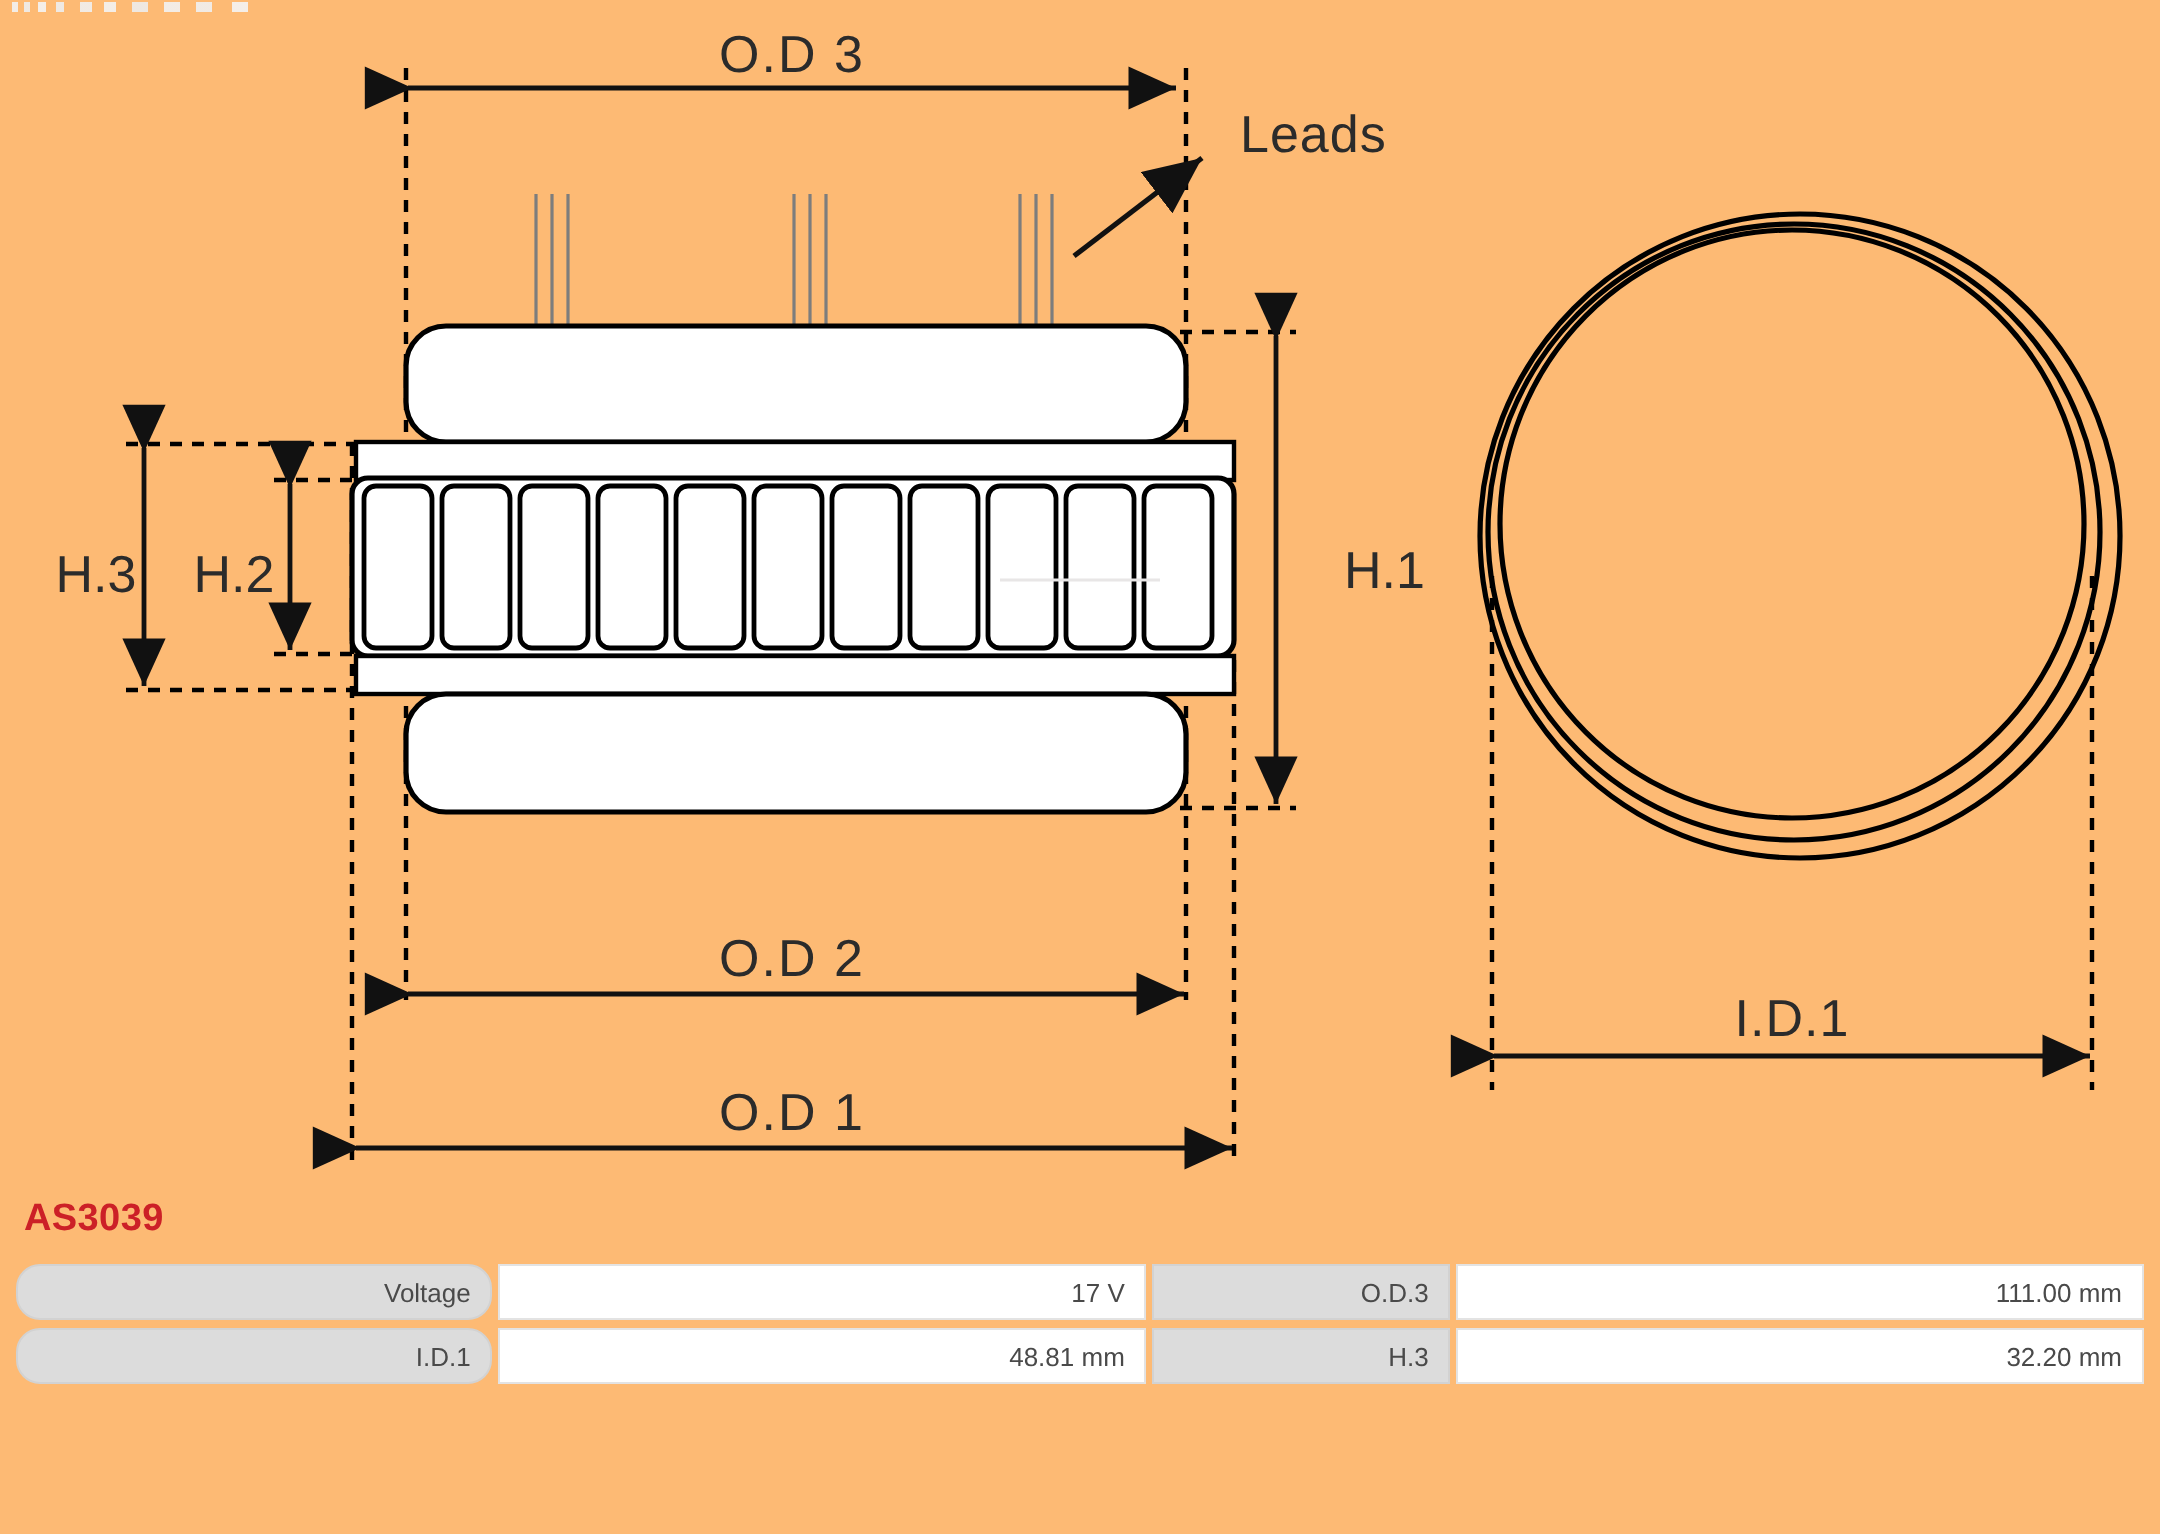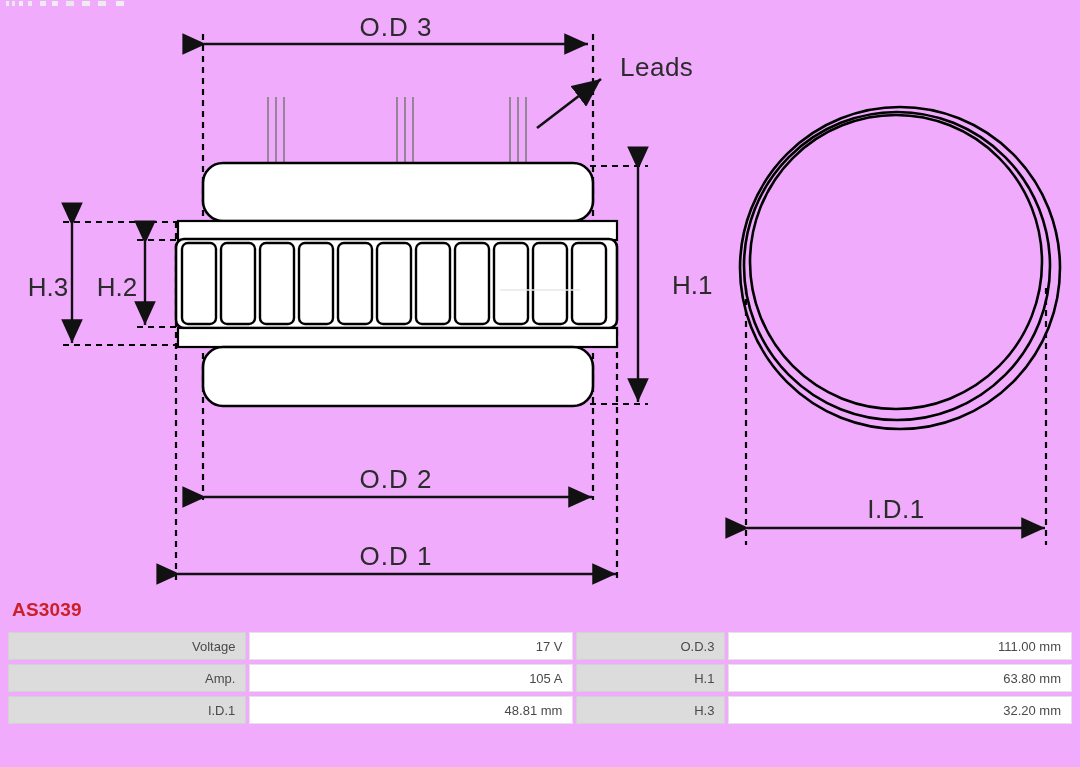--- a/index.html
+++ b/index.html
@@ -13,21 +13,21 @@
     height: 767px;
     font-family: "Liberation Sans", sans-serif;
     color: #333333;
     overflow: hidden;
     position: relative;
   }
   #page {
     position: relative;
     width: 1080px;
     height: 767px;
-    background: #f0abfc;
+    background: #fdba74;
   }
   #diagram-area {
     position: absolute;
     left: 0;
     top: 0;
     width: 1080px;
     height: 592px;
   }
   #diagram-svg {
     display: block;
@@ -63,21 +63,21 @@
     white-space: nowrap;
     overflow: hidden;
   }
   #spec-table td.lbl {
     background: #dcdcdc;
     border: 1px solid #d2d2d2;
   }
   #spec-table td.val {
     background: #ffffff;
   }
-  #spec-table td.c1 { width: 222px; }
+  #spec-table td.c1 { width: 222px; border-radius: 12px; }
   #spec-table td.c2 { width: 310px; }
   #spec-table td.c3 { width: 130px; text-align: right; }
   #spec-table td.c4 { width: 330px; }
   .top-artifact {
     position: absolute;
     left: 6px;
     top: 1px;
     width: 118px;
     height: 5px;
     background: linear-gradient(90deg,
@@ -241,26 +241,20 @@
 
   <table id="spec-table">
     <tbody>
       <tr>
         <td class="lbl c1">Voltage</td>
         <td class="val c2">17 V</td>
         <td class="lbl c3">O.D.3</td>
         <td class="val c4">111.00 mm</td>
       </tr>
       <tr>
-        <td class="lbl c1">Amp.</td>
-        <td class="val c2">105 A</td>
-        <td class="lbl c3">H.1</td>
-        <td class="val c4">63.80 mm</td>
-      </tr>
-      <tr>
         <td class="lbl c1">I.D.1</td>
         <td class="val c2">48.81 mm</td>
         <td class="lbl c3">H.3</td>
         <td class="val c4">32.20 mm</td>
       </tr>
     </tbody>
   </table>
 
 </div>
 

